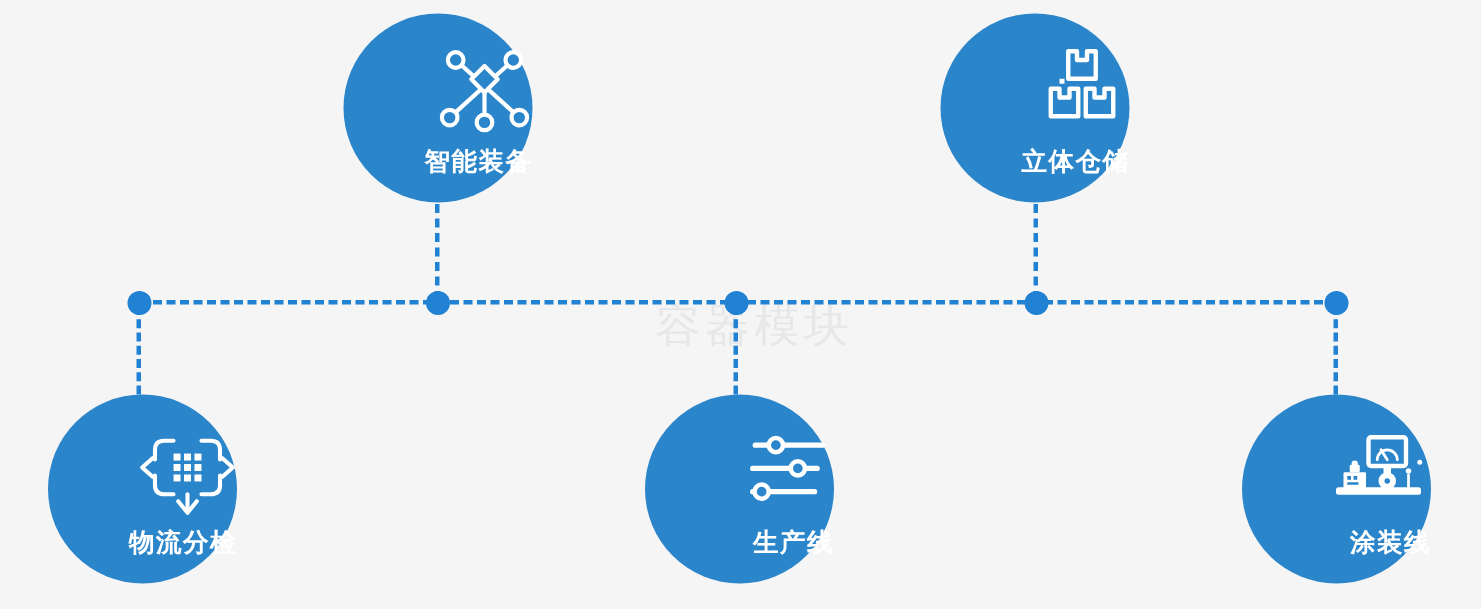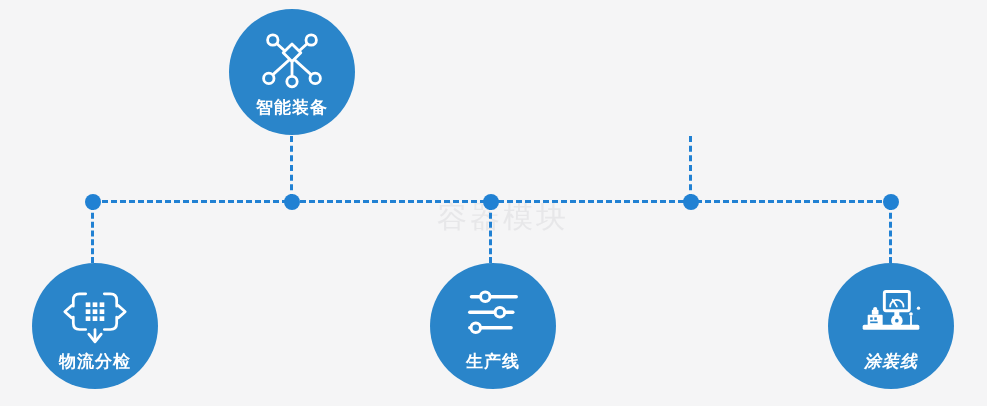--- a/index.html
+++ b/index.html
@@ -52,21 +52,21 @@
     z-index: 3;
   }
   .node {
     position: absolute;
     width: 126px;
     height: 126px;
     border-radius: 50%;
     background: var(--node-color);
     display: flex;
     flex-direction: column;
-    align-items: center;
+    align-items: flex-end;
     justify-content: flex-start;
     padding-top: 20px;
     z-index: 4;
   }
   .node .icon {
     height: 62px;
     display: flex;
     align-items: center;
     justify-content: center;
   }
@@ -76,21 +76,21 @@
     font-size: 17px;
     font-weight: bold;
     letter-spacing: 1px;
     white-space: nowrap;
   }
   
   .node-tl { left: 229px; top: 9px; }
   .node-tr { left: 627px; top: 9px; }
   .node-bl { left: 32px;  top: 263px; }
   .node-bc { left: 430px; top: 263px; }
-  .node-br { left: 828px; top: 263px; font-style: italic; }
+  .node-br { left: 828px; top: 263px; }
   
   .st  { fill: none; stroke: #fff; stroke-width: 3.5; stroke-linecap: round; stroke-linejoin: round; }
   .st2 { fill: none; stroke: #fff; stroke-width: 2.2; stroke-linecap: round; stroke-linejoin: round; }
   .fw  { fill: #fff; stroke: none; }
   .fm  { fill: var(--node-color); stroke: none; }
   .stm { fill: var(--node-color); stroke: #fff; stroke-width: 3.5; stroke-linejoin: round; }
   .stk4 { fill: none; stroke: #fff; stroke-width: 4; stroke-linecap: round; }
 </style>
 </head>
 <body>
@@ -122,20 +122,31 @@
         <circle class="stm" cx="16" cy="11" r="6.5"></circle>
         <circle class="stm" cx="64" cy="11" r="6.5"></circle>
         <circle class="stm" cx="11" cy="59" r="6.5"></circle>
         <circle class="stm" cx="40" cy="63" r="6.5"></circle>
         <circle class="stm" cx="69" cy="59" r="6.5"></circle>
       </svg>
     </span>
     <span class="label">智能装备</span>
   </div>
 
+  <div class="node node-tr">
+    <span class="icon">
+      <svg width="60" height="56" viewBox="0 0 72 66">
+        <path class="st" d="M30 2 H23 V24 H45 V2 H38 V9 H30 Z"></path>
+        <path class="st" d="M16 32 H9 V54 H31 V32 H24 V39 H16 Z"></path>
+        <path class="st" d="M44 32 H37 V54 H59 V32 H52 V39 H44 Z"></path>
+        <rect class="fw" x="16" y="24" width="4" height="4"></rect>
+      </svg>
+    </span>
+    <span class="label">立体仓储</span>
+  </div>
 
   <div class="node node-bc">
     <span class="icon">
       <svg width="62" height="52" viewBox="0 0 72 60">
         <line class="stk4" x1="11" y1="10" x2="63" y2="10"></line>
         <circle class="stm" cx="27" cy="10" r="5.5" stroke-width="4"></circle>
         <line class="stk4" x1="9" y1="28" x2="59" y2="28"></line>
         <circle class="stm" cx="44" cy="28" r="5.5" stroke-width="4"></circle>
         <line class="stk4" x1="9" y1="46" x2="57" y2="46"></line>
         <circle class="stm" cx="16" cy="46" r="5.5" stroke-width="4"></circle>

